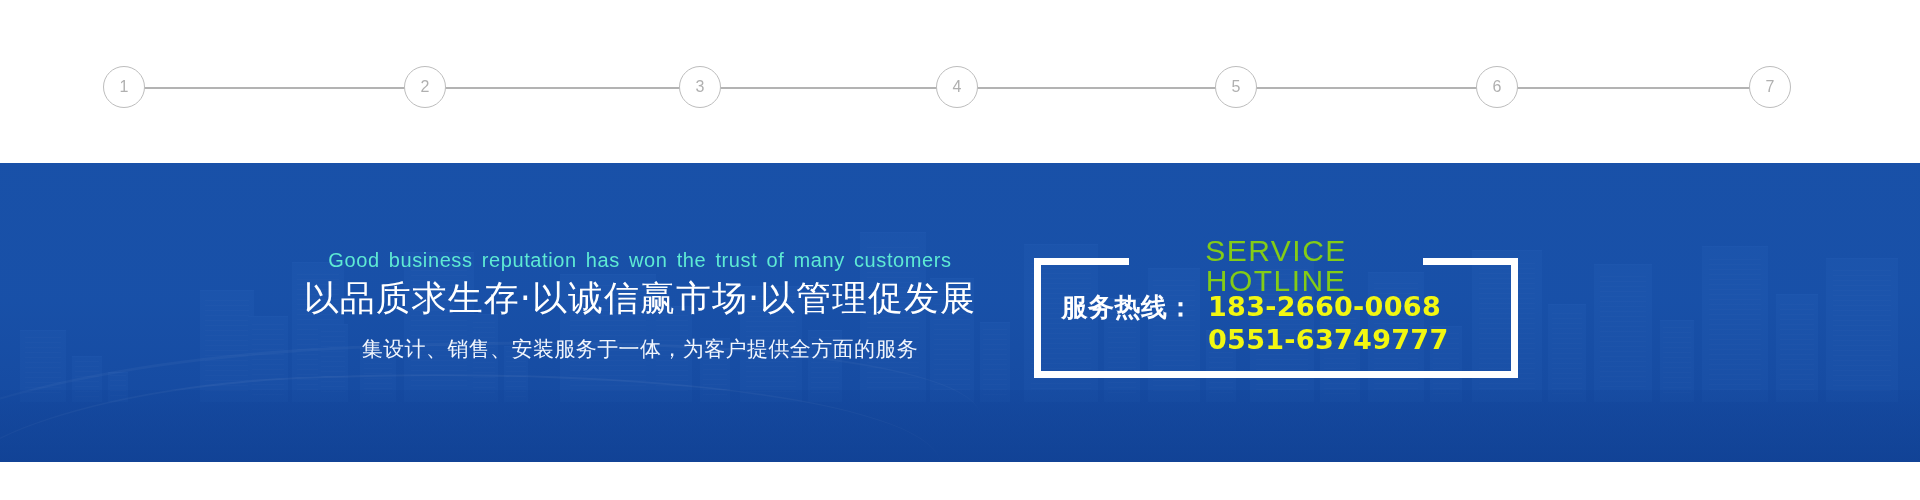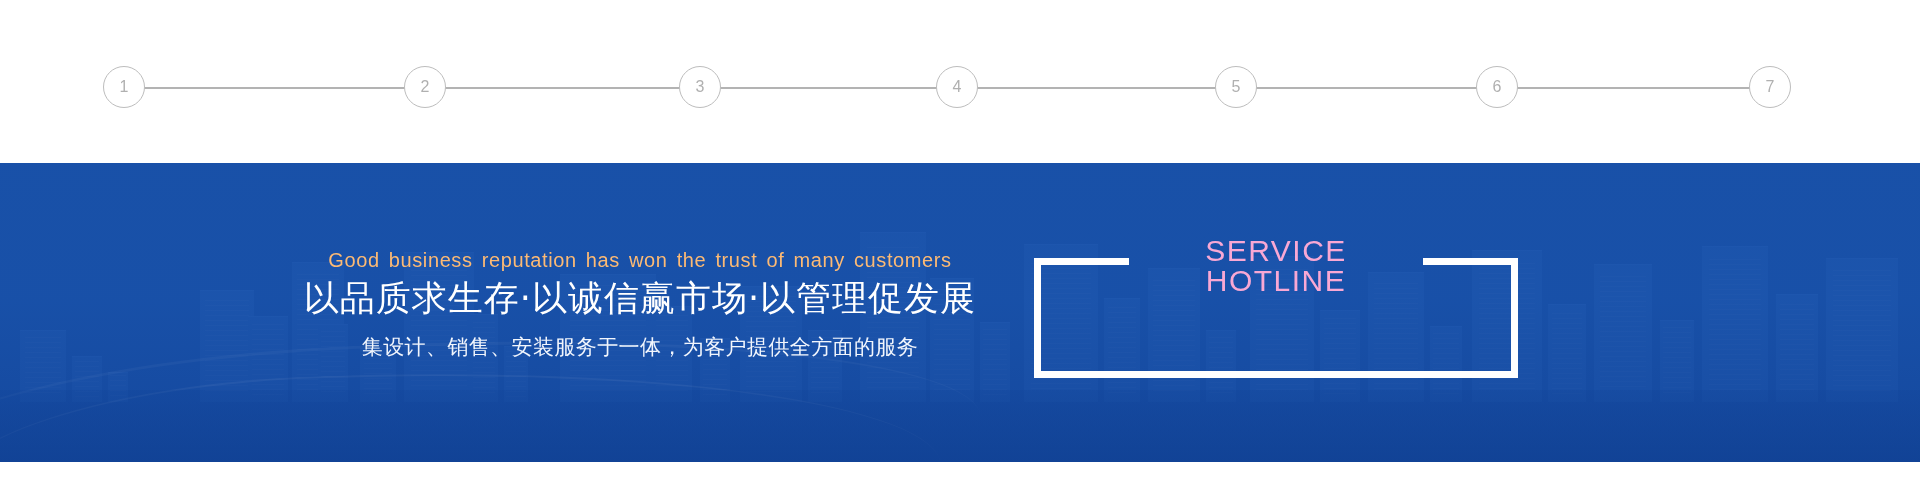--- a/index.html
+++ b/index.html
@@ -121,38 +121,38 @@
     position:absolute;
     left:300px; top:85px;
     width:680px;
     text-align:center;
     color:#ffffff;
   }
   .slogan-en {
     font-size:20px;
     letter-spacing:.6px;
     word-spacing:3px;
-    color:#fdba74;
+    color:#5eead4;
     line-height:1.2;
   }
   .slogan-cn {
     margin-top:5px;
     font-size:35px;
     letter-spacing:1px;
     color:#ffffff;
     line-height:1.25;
     font-family:"DejaVu Sans","Liberation Sans", sans-serif;
   }
   .slogan-sub {
     margin-top:14px;
     font-size:21px;
     letter-spacing:.4px;
     color:#f2f6fd;
     line-height:1.3;
-    font-family:Liberation Mono, monospace;
+    font-family:Liberation Sans, sans-serif;
   }
 
   
   #hotline {
     position:absolute;
     left:1034px; top:95px;
     width:484px; height:120px;
   }
 
   .frame-edge { position:absolute; background:#ffffff; }
@@ -160,21 +160,21 @@
   .frame-right  { right:0; top:0;    width:7px;  height:120px; }
   .frame-bottom { left:0;  bottom:0; width:484px; height:7px; }
   .frame-top-l  { left:0;  top:0;    width:95px; height:7px; }
   .frame-top-r  { right:0; top:0;    width:95px; height:7px; }
 
   .hotline-title {
     position:absolute;
     left:95px; top:-22px;
     width:294px;
     text-align:center;
-    color:#f9a8d4;
+    color:#84cc16;
     font-size:30px;
     letter-spacing:1.5px;
     word-spacing:6px;
     line-height:1;
   }
 
   .hotline-rows {
     position:absolute;
     left:0; top:33px;
     width:484px;
@@ -274,16 +274,26 @@
 
     <div id="hotline">
       <div class="frame-edge frame-left"></div>
       <div class="frame-edge frame-right"></div>
       <div class="frame-edge frame-bottom"></div>
       <div class="frame-edge frame-top-l"></div>
       <div class="frame-edge frame-top-r"></div>
 
       <div class="hotline-title">SERVICE  HOTLINE</div>
 
+      <div class="hotline-rows">
+        <div class="hot-row">
+          <span class="hot-label">服务热线：</span>
+          <span class="hot-num">183-2660-0068</span>
+        </div>
+        <div class="hot-row">
+          <span class="hot-label spacer">服务热线：</span>
+          <span class="hot-num">0551-63749777</span>
+        </div>
+      </div>
     </div>
 
   </div>
 </div>
 
 </body></html>

